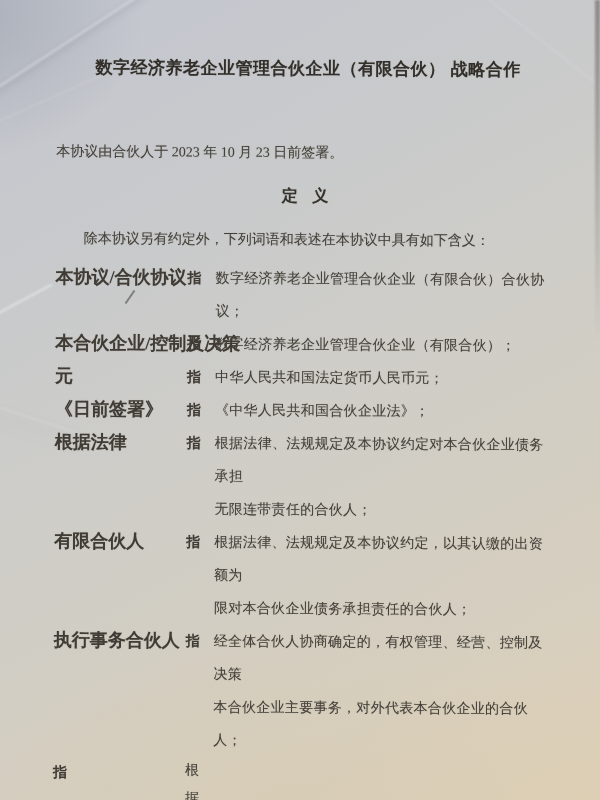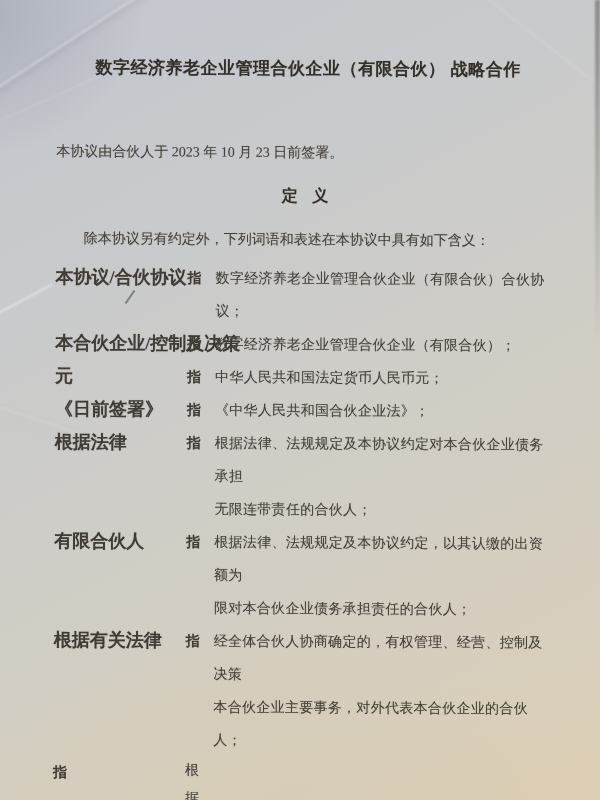--- a/index.html
+++ b/index.html
@@ -186,21 +186,21 @@
         <div class="def">根据法律、法规规定及本协议约定对本合伙企业债务承担
 无限连带责任的合伙人；</div>
       </div>
       <div class="def-row">
         <div class="term">有限合伙人</div>
         <div class="zhi">指</div>
         <div class="def">根据法律、法规规定及本协议约定，以其认缴的出资额为
 限对本合伙企业债务承担责任的合伙人；</div>
       </div>
       <div class="def-row">
-        <div class="term">根据有关法律</div>
+        <div class="term">执行事务合伙人</div>
         <div class="zhi">指</div>
         <div class="def">经全体合伙人协商确定的，有权管理、经营、控制及决策
 本合伙企业主要事务，对外代表本合伙企业的合伙人；</div>
       </div>
       <div class="def-row">
         <div class="zhi">指</div>
         <div class="def tight">根据有关法律、法规及规范性法律性文件的规定以及合伙
 人相关书面承诺，合伙人因间接持有数字经济养老股权不
 能以
 任何方式转让或委托他人管理其所持有的本合伙企业财产

